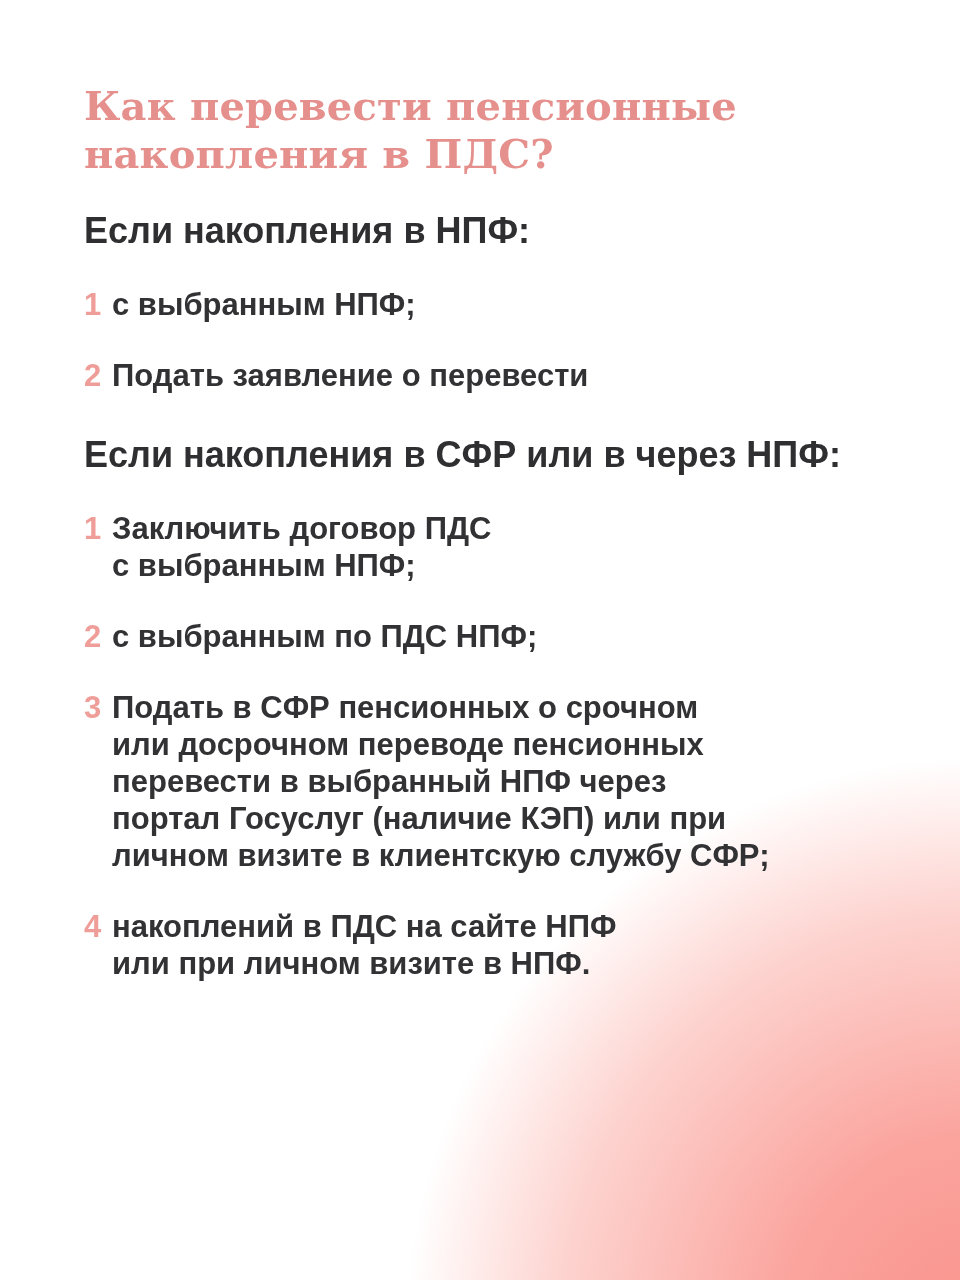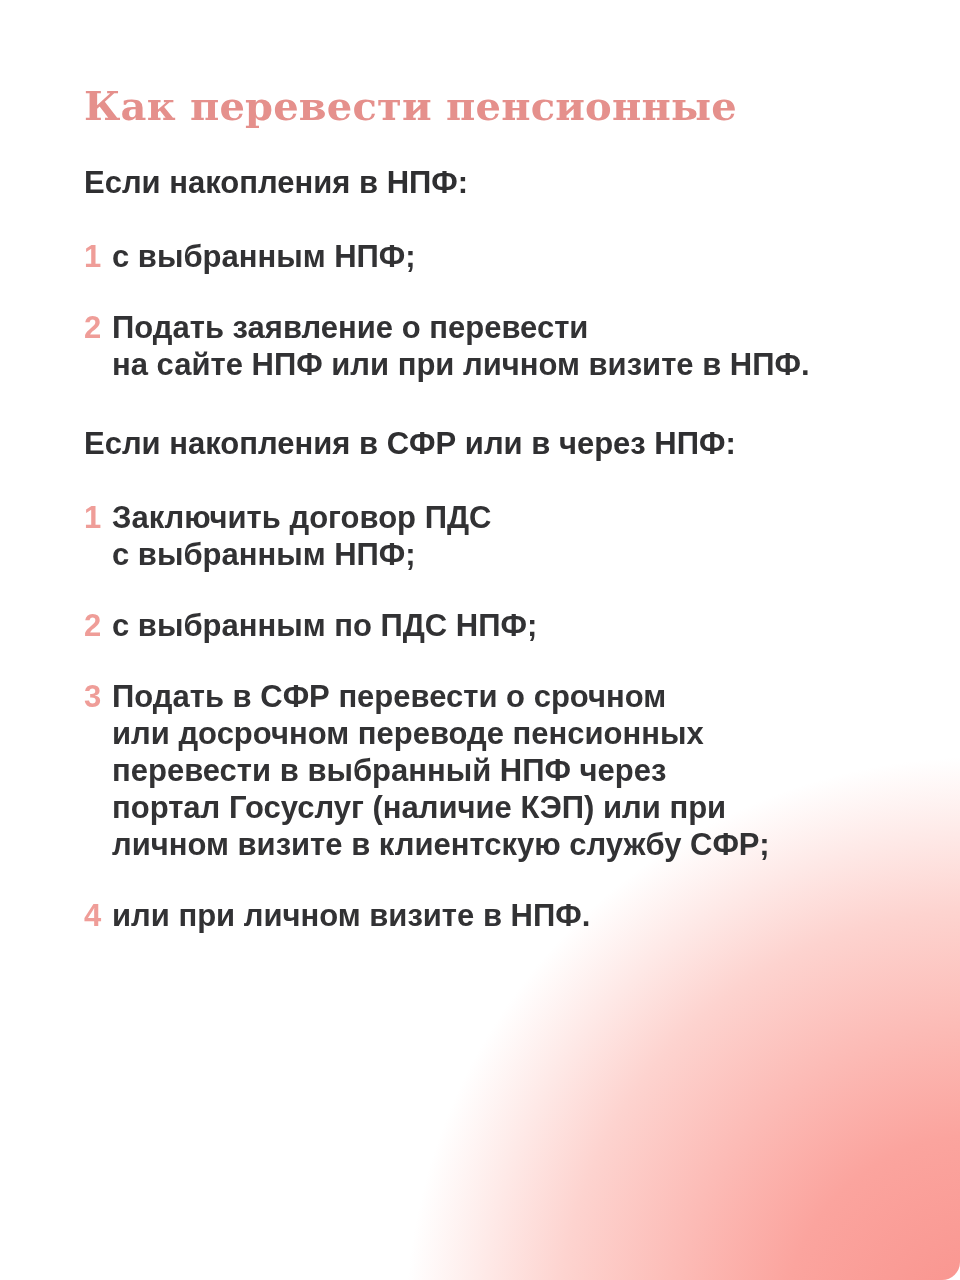--- a/index.html
+++ b/index.html
@@ -10,33 +10,32 @@
   }
   .page {
     position: relative;
     width: 960px;
     height: 1280px;
     background:
       radial-gradient(circle 700px at 102% 104%,
         #f9928c 0%, #fba49e 28%, #fdd3cf 60%, rgba(255,255,255,0) 82%),
       #ffffff;
     padding: 82px 60px 0 84px;
-    border-radius: 18px;
   }
   .title {
     font-family: "DejaVu Serif", "Liberation Serif", serif;
     font-weight: 700;
     font-size: 40px;
     line-height: 48px;
     color: #e5908c;
     letter-spacing: 0.2px;
     margin-bottom: 36px;
   }
   .section-header {
-    font-size: 31px;
+    font-size: 36px;
     line-height: 34px;
     font-weight: 700;
     color: #2f2f31;
     margin-bottom: 38px;
   }
   .section { margin-bottom: 44px; }
   .item {
     position: relative;
     padding-left: 28px;
     margin-bottom: 34px;
@@ -55,59 +54,60 @@
   }
   .line { white-space: nowrap; }
 </style>
 </head>
 <body>
 
 <div class="page">
 
   <div class="title">
     <div class="line">Как перевести пенсионные</div>
+    <div class="line">накопления в ПДС?</div>
   </div>
 
   <div class="section">
     <div class="section-header">Если накопления в НПФ:</div>
 
     <div class="item">
       <span class="item-number">1</span>
       <div class="line">с выбранным НПФ;</div>
     </div>
 
     <div class="item">
       <span class="item-number">2</span>
       <div class="line">Подать заявление о перевести</div>
-      <div class="line">на сайте НПФ или при личном визите в НПФ.</div>
     </div>
   </div>
 
   <div class="section">
     <div class="section-header">Если накопления в СФР или в через НПФ:</div>
 
     <div class="item">
       <span class="item-number">1</span>
       <div class="line">Заключить договор ПДС</div>
       <div class="line">с выбранным НПФ;</div>
     </div>
 
     <div class="item">
       <span class="item-number">2</span>
       <div class="line">с выбранным по ПДС НПФ;</div>
     </div>
 
     <div class="item">
       <span class="item-number">3</span>
-      <div class="line">Подать в СФР перевести о срочном</div>
+      <div class="line">Подать в СФР пенсионных о срочном</div>
       <div class="line">или досрочном переводе пенсионных</div>
       <div class="line">перевести в выбранный НПФ через</div>
       <div class="line">портал Госуслуг (наличие КЭП) или при</div>
       <div class="line">личном визите в клиентскую службу СФР;</div>
     </div>
 
     <div class="item">
       <span class="item-number">4</span>
+      <div class="line">накоплений в ПДС на сайте НПФ</div>
       <div class="line">или при личном визите в НПФ.</div>
     </div>
   </div>
 
 </div>
 
 </body></html>

